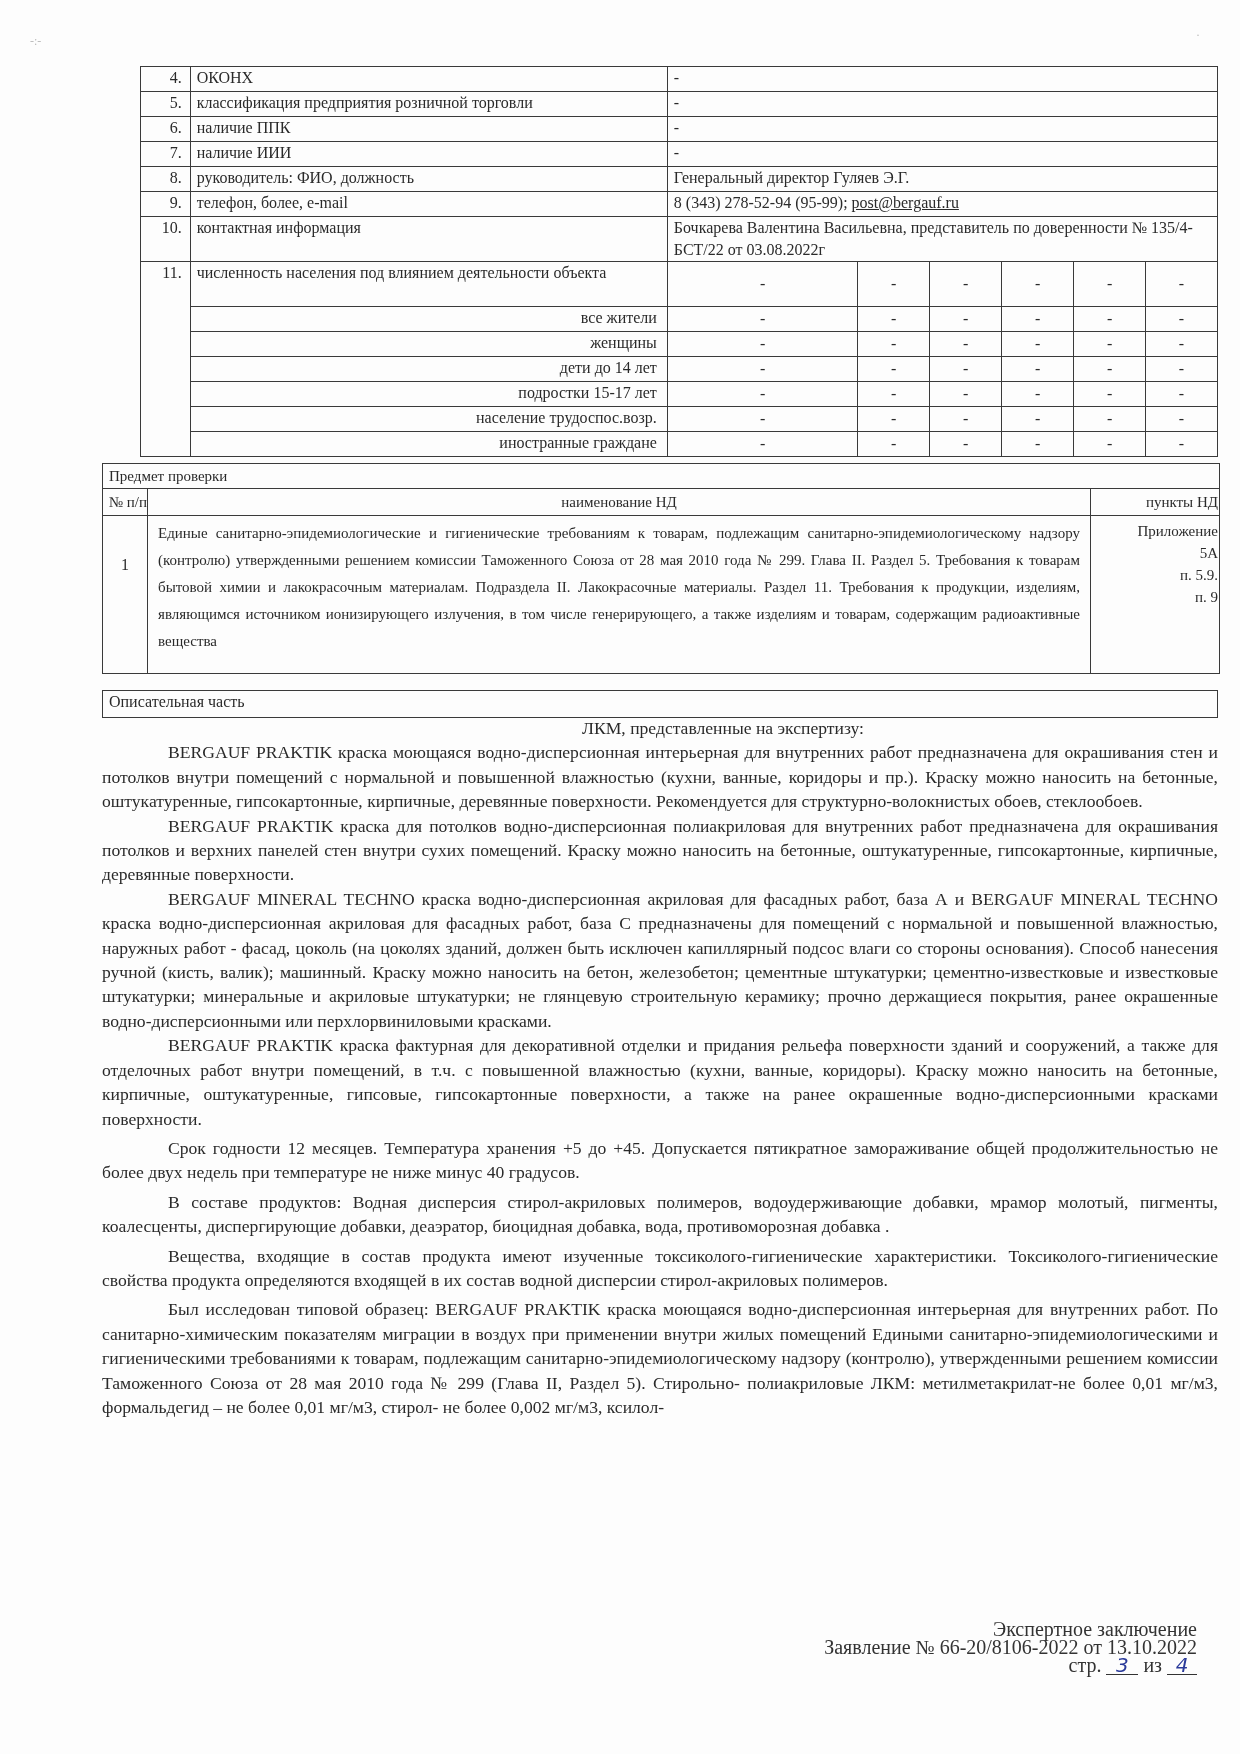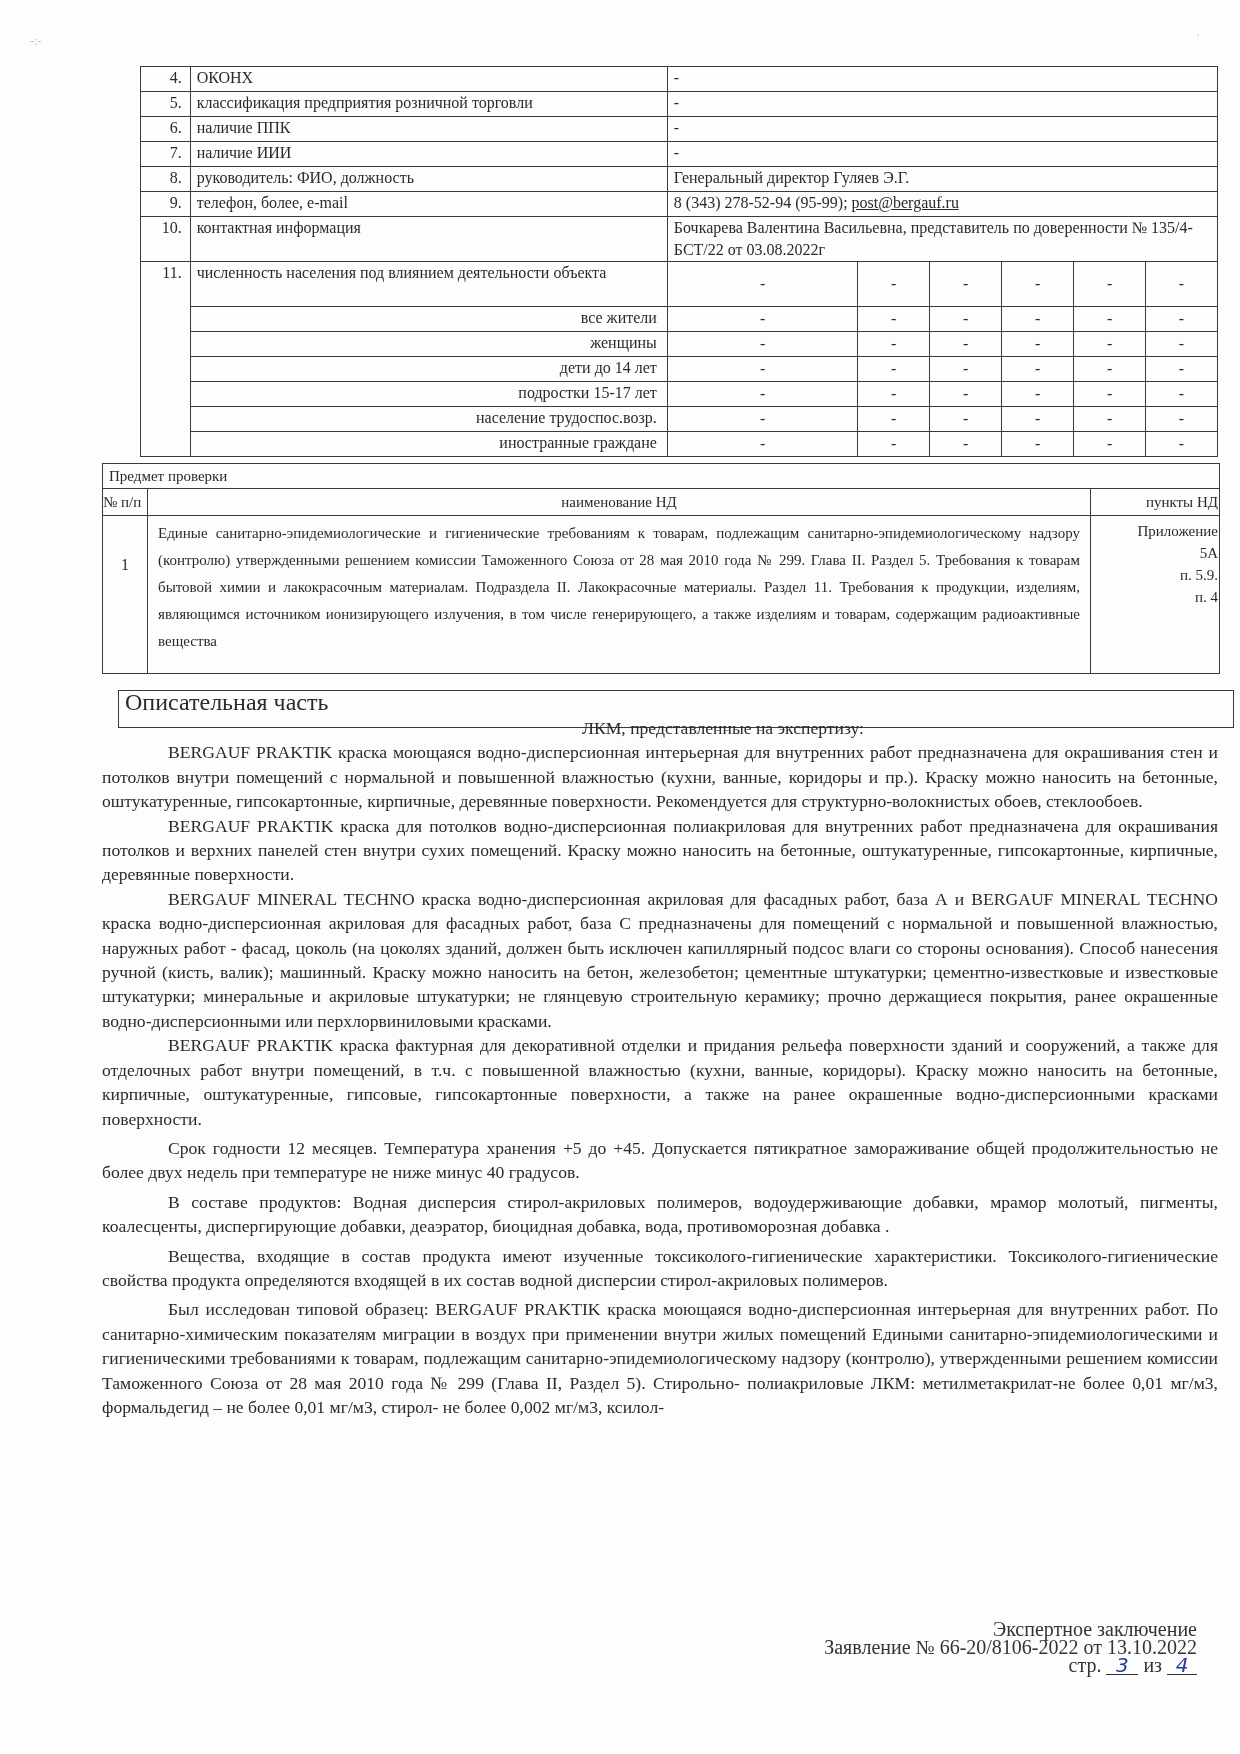--- a/index.html
+++ b/index.html
@@ -23,29 +23,29 @@
 
   
   .subject { position:absolute; left:102px; top:463px; width:1116px; border:1.3px solid #3a3a3a; font-size:15px; }
   .subject .title { height:24px; line-height:24px; padding-left:6px; border-bottom:1.3px solid #3a3a3a; }
   .subject table { width:100%; }
   .subject td { border:1.3px solid #3a3a3a; vertical-align:top; }
   .subject tr:first-child td { border-top:none; }
   .subject td:first-child { border-left:none; }
   .subject td:last-child { border-right:none; }
   .subject tr:last-child td { border-bottom:none; }
-  .subject .h-num { width:44px; text-align:left; line-height:18px; padding:4px 0; }
+  .subject .h-num { width:44px; text-align:right; line-height:18px; padding:4px 0; }
   .subject .h-name { text-align:center; vertical-align:middle; }
   .subject .h-pts { width:126px; text-align:right; vertical-align:middle; }
   .subject .r-num { text-align:center; vertical-align:top; padding-top:40px; font-size:16px; }
   .subject .r-text { text-align:justify; padding:4px 10px 18px 10px; line-height:27px; font-size:15px; }
   .subject .r-pts { text-align:right; padding-top:4px; line-height:22px; }
 
-  .desc-header { position:absolute; left:118px; top:690px; width:1116px; height:38px; border:1.3px solid #3a3a3a;
-                 font-size:24px; line-height:22px; padding-left:6px; box-sizing:border-box; }
+  .desc-header { position:absolute; left:102px; top:690px; width:1116px; height:28px; border:1.3px solid #3a3a3a;
+                 font-size:16px; line-height:22px; padding-left:6px; box-sizing:border-box; }
 
   
   .body-text { position:absolute; left:102px; top:716px; width:1116px; font-size:17.6px; line-height:24.4px; }
   .body-text p { margin:0; text-align:justify; text-indent:66px; }
   .body-text p.lead { text-align:center; text-indent:0; padding-left:126px; }
   .body-text p.gap { margin-top:5px; }
 
   
   .footer { position:absolute; right:43px; top:1620px; text-align:right; font-size:20px; line-height:18px; color:#333; }
   .hand { color:#2a3a9a; font-style:italic; font-family:"DejaVu Sans",sans-serif; border-bottom:1px solid #333; display:inline-block; width:32px; text-align:center; }
@@ -173,21 +173,21 @@
         <td class="h-name">наименование НД</td>
         <td class="h-pts">пункты НД</td>
       </tr>
       <tr>
         <td class="r-num">1</td>
         <td class="r-text">Единые санитарно-эпидемиологические и гигиенические требованиям к товарам, подлежащим санитарно-эпидемиологическому надзору (контролю) утвержденными решением комиссии Таможенного Союза от 28 мая 2010 года № 299. Глава II. Раздел 5. Требования к товарам бытовой химии и лакокрасочным материалам. Подраздела II. Лакокрасочные материалы. Раздел 11. Требования к продукции, изделиям, являющимся источником ионизирующего излучения, в том числе генерирующего, а также изделиям и товарам, содержащим радиоактивные вещества</td>
         <td class="r-pts">
           <div>Приложение</div>
           <div>5А</div>
           <div>п. 5.9.</div>
-          <div>п. 4</div>
+          <div>п. 9</div>
         </td>
       </tr>
     </tbody>
       </table>
   </div>
 
   <div class="desc-header">Описательная часть</div>
 
   <div class="body-text">
     <p class="lead">ЛКМ, представленные на экспертизу:</p>

